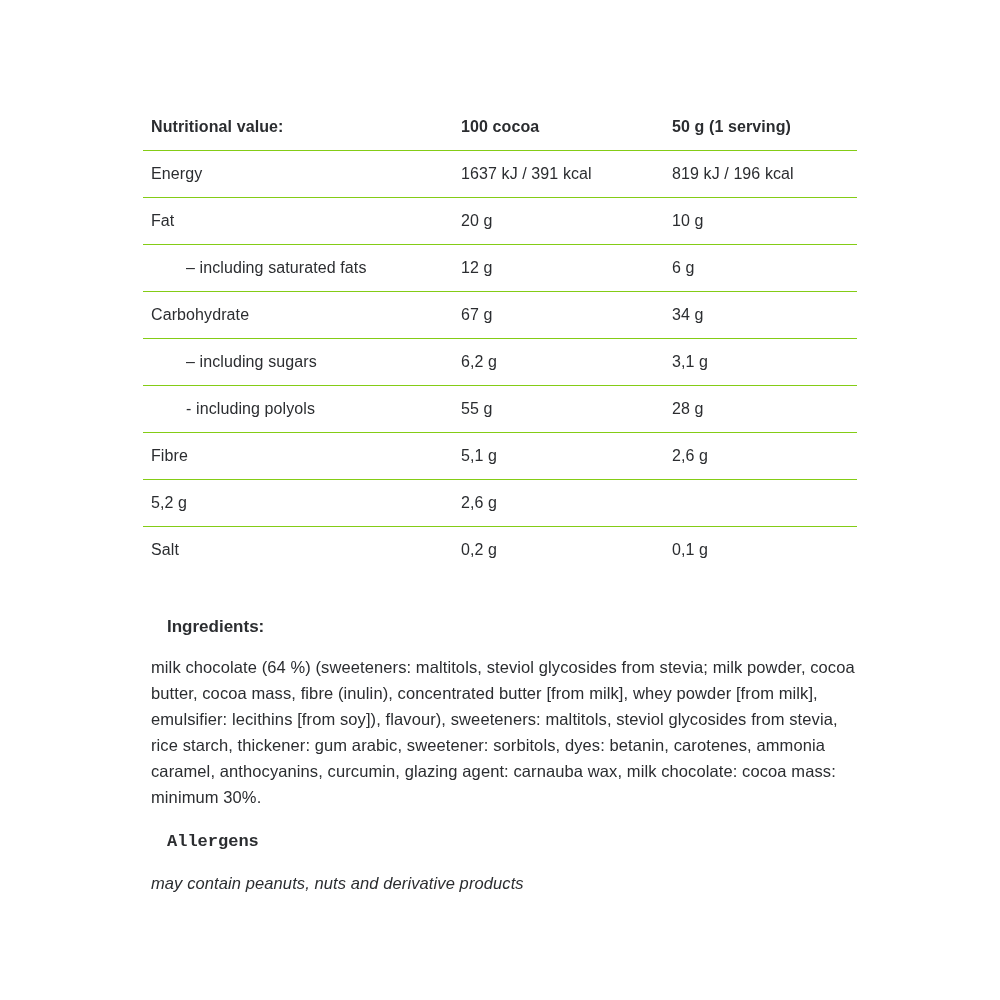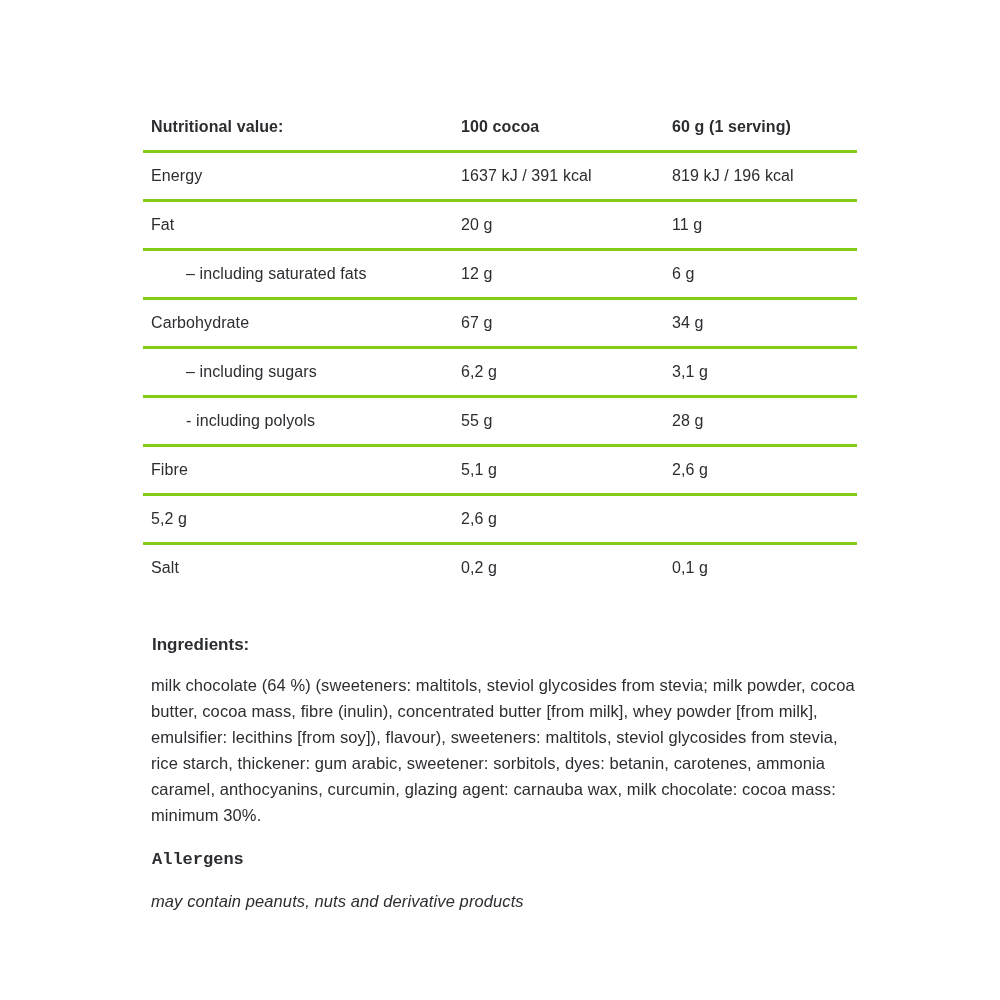--- a/index.html
+++ b/index.html
@@ -18,36 +18,36 @@
     top: 104px;
     width: 714px;
   }
   
   .ntable { width: 714px; }
   .t-row {
     display: grid;
     grid-template-columns: 310px 211px 1fr;
     align-items: center;
     height: 46px;
-    border-bottom: 3px solid #84cc16;
+    border-bottom: 1px solid #84cc16;
   }
   .t-row > div {
     padding-left: 8px;
     font-size: 16px;
     letter-spacing: 0.1px;
     white-space: nowrap;
   }
   .t-header > div { font-weight: bold; }
   .t-row.indent .c1 { padding-left: 43px; }
   .t-row.last { border-bottom: none; }
   
   .sec-heading {
     font-size: 17px;
     font-weight: bold;
-    margin: 1px;
+    margin: 16px;
     padding-left: 8px;
   }
   .ingredients-heading { margin-top: 44px; }
   .sec-para {
     font-size: 16.5px;
     line-height: 26px;
     margin: 17px 0 0 0;
     padding-left: 8px;
     letter-spacing: 0.1px;
   }
@@ -59,33 +59,33 @@
 </style>
 </head>
 <body>
 
 <div class="page">
 
   <div class="ntable">
     <div class="t-row t-header">
       <div class="c1">Nutritional value:</div>
       <div class="c2">100 cocoa</div>
-      <div class="c3">60 g (1 serving)</div>
+      <div class="c3">50 g (1 serving)</div>
     </div>
 
     <div class="t-row">
       <div class="c1">Energy</div>
       <div class="c2">1637 kJ / 391 kcal</div>
       <div class="c3">819 kJ / 196 kcal</div>
     </div>
 
     <div class="t-row">
       <div class="c1">Fat</div>
       <div class="c2">20 g</div>
-      <div class="c3">11 g</div>
+      <div class="c3">10 g</div>
     </div>
 
     <div class="t-row indent">
       <div class="c1">– including saturated fats</div>
       <div class="c2">12 g</div>
       <div class="c3">6 g</div>
     </div>
 
     <div class="t-row">
       <div class="c1">Carbohydrate</div>

